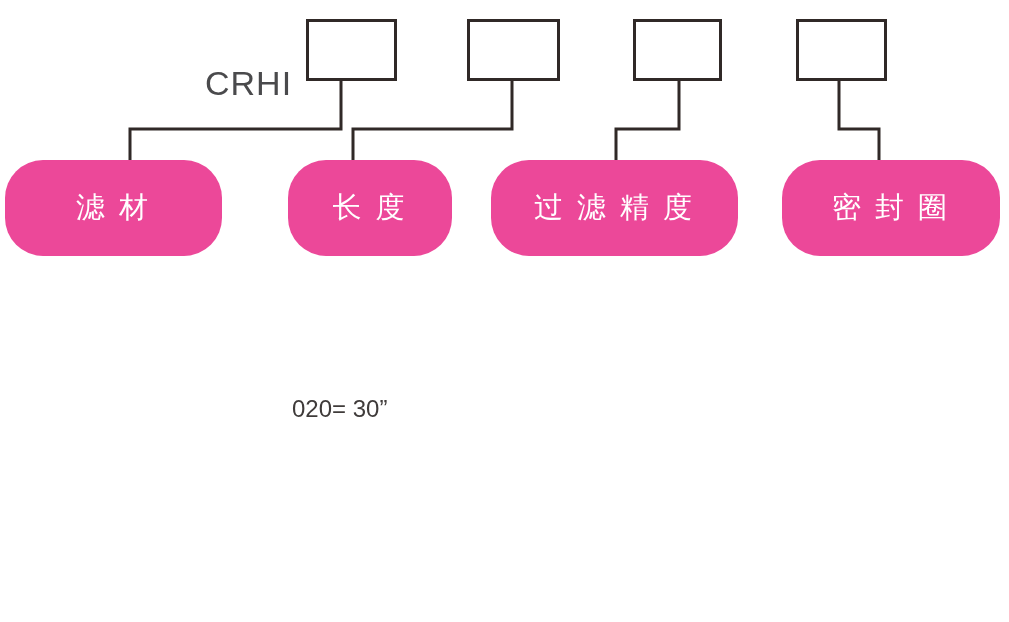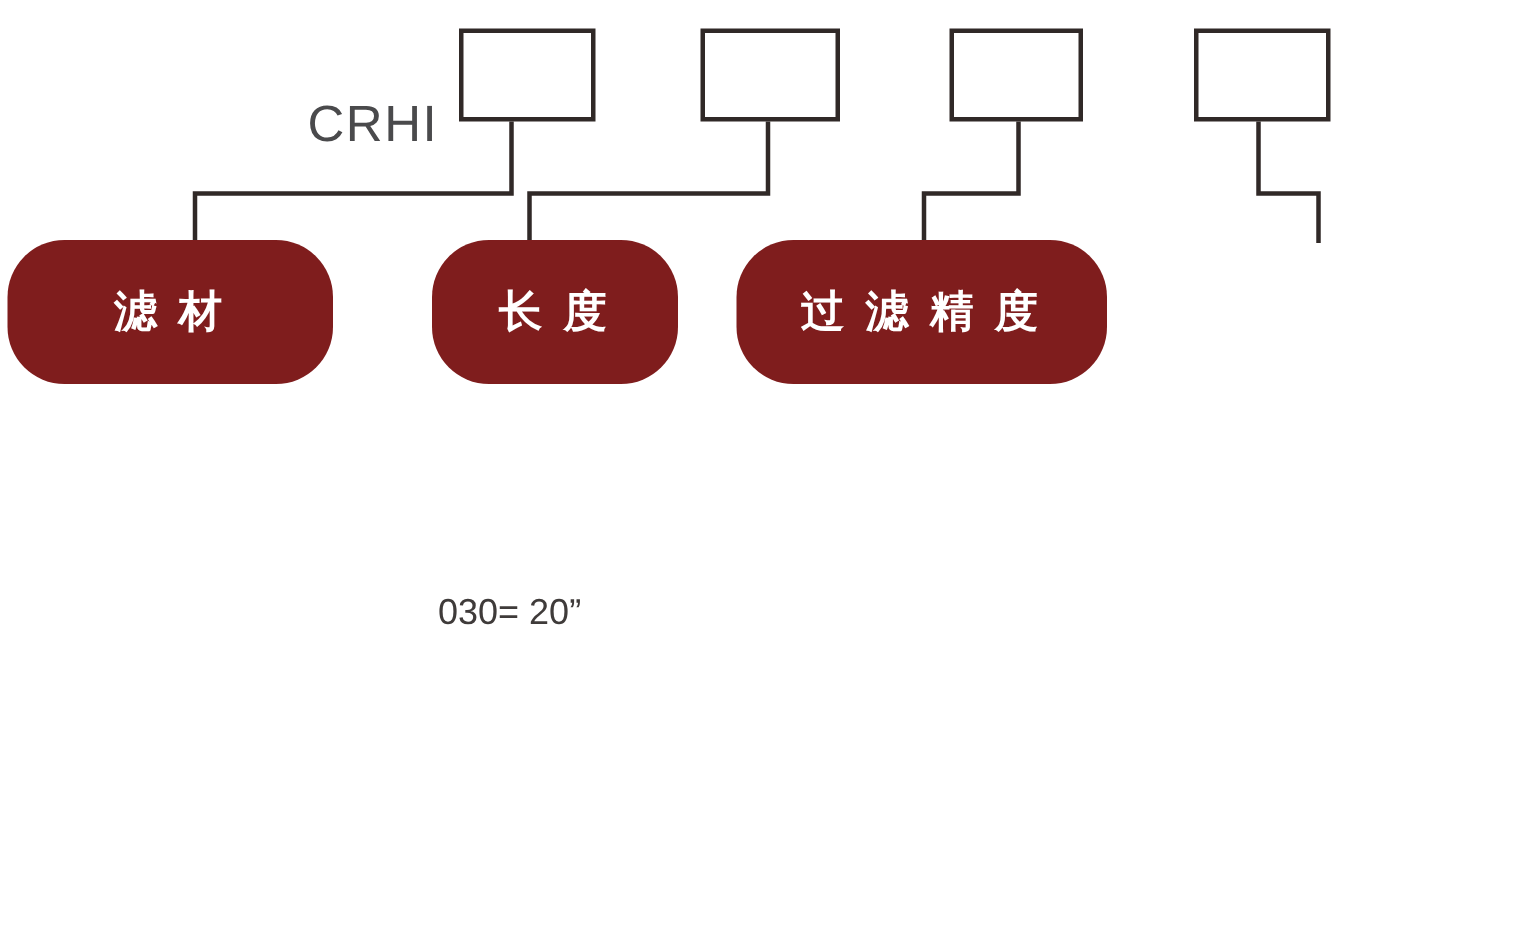--- a/index.html
+++ b/index.html
@@ -26,25 +26,24 @@
   .codebox.b3 { left: 633px; width: 89px; }
   .codebox.b4 { left: 796px; width: 91px; }
 
   svg.connectors {
     position: absolute; left: 0; top: 0;
     pointer-events: none;
   }
 
   .pill {
     position: absolute; top: 160px; height: 96px;
-    background: #7f1d1d; border-radius: 38px;
+    background: #ec4899; border-radius: 38px;
     color: #ffffff; font-size: 29px; letter-spacing: 3px;
     display: flex; align-items: center; justify-content: center;
     white-space: pre;
-    font-weight: bold;
   }
   .pill.p1 { left: 5px;   width: 217px; }
   .pill.p2 { left: 288px; width: 164px; }
   .pill.p3 { left: 491px; width: 247px; }
   .pill.p4 { left: 782px; width: 218px; }
 
   .col {
     position: absolute; top: 288px;
     font-size: 24px; color: #3f3b3a; line-height: 48.5px;
     white-space: pre;
@@ -69,28 +68,29 @@
   <svg class="connectors" width="1009" height="622" viewBox="0 0 1009 622">
     <polyline points="341,81 341,129 130,129 130,162" fill="none" stroke="#302927" stroke-width="3"></polyline>
     <polyline points="512,81 512,129 353,129 353,162" fill="none" stroke="#302927" stroke-width="3"></polyline>
     <polyline points="679,81 679,129 616,129 616,162" fill="none" stroke="#302927" stroke-width="3"></polyline>
     <polyline points="839,81 839,129 879,129 879,162" fill="none" stroke="#302927" stroke-width="3"></polyline>
   </svg>
 
   <div class="pill p1">滤 材</div>
   <div class="pill p3">过 滤 精 度</div>
   <div class="pill p2">长 度</div>
+  <div class="pill p4">密 封 圈</div>
 
   <div class="col c1">
     
     
   </div>
 
   <div class="col c2">
-    <div>030= 20”</div>
+    <div>020= 30”</div>
   </div>
 
   <div class="col c3">
     
     
     
     
     
   </div>
 

